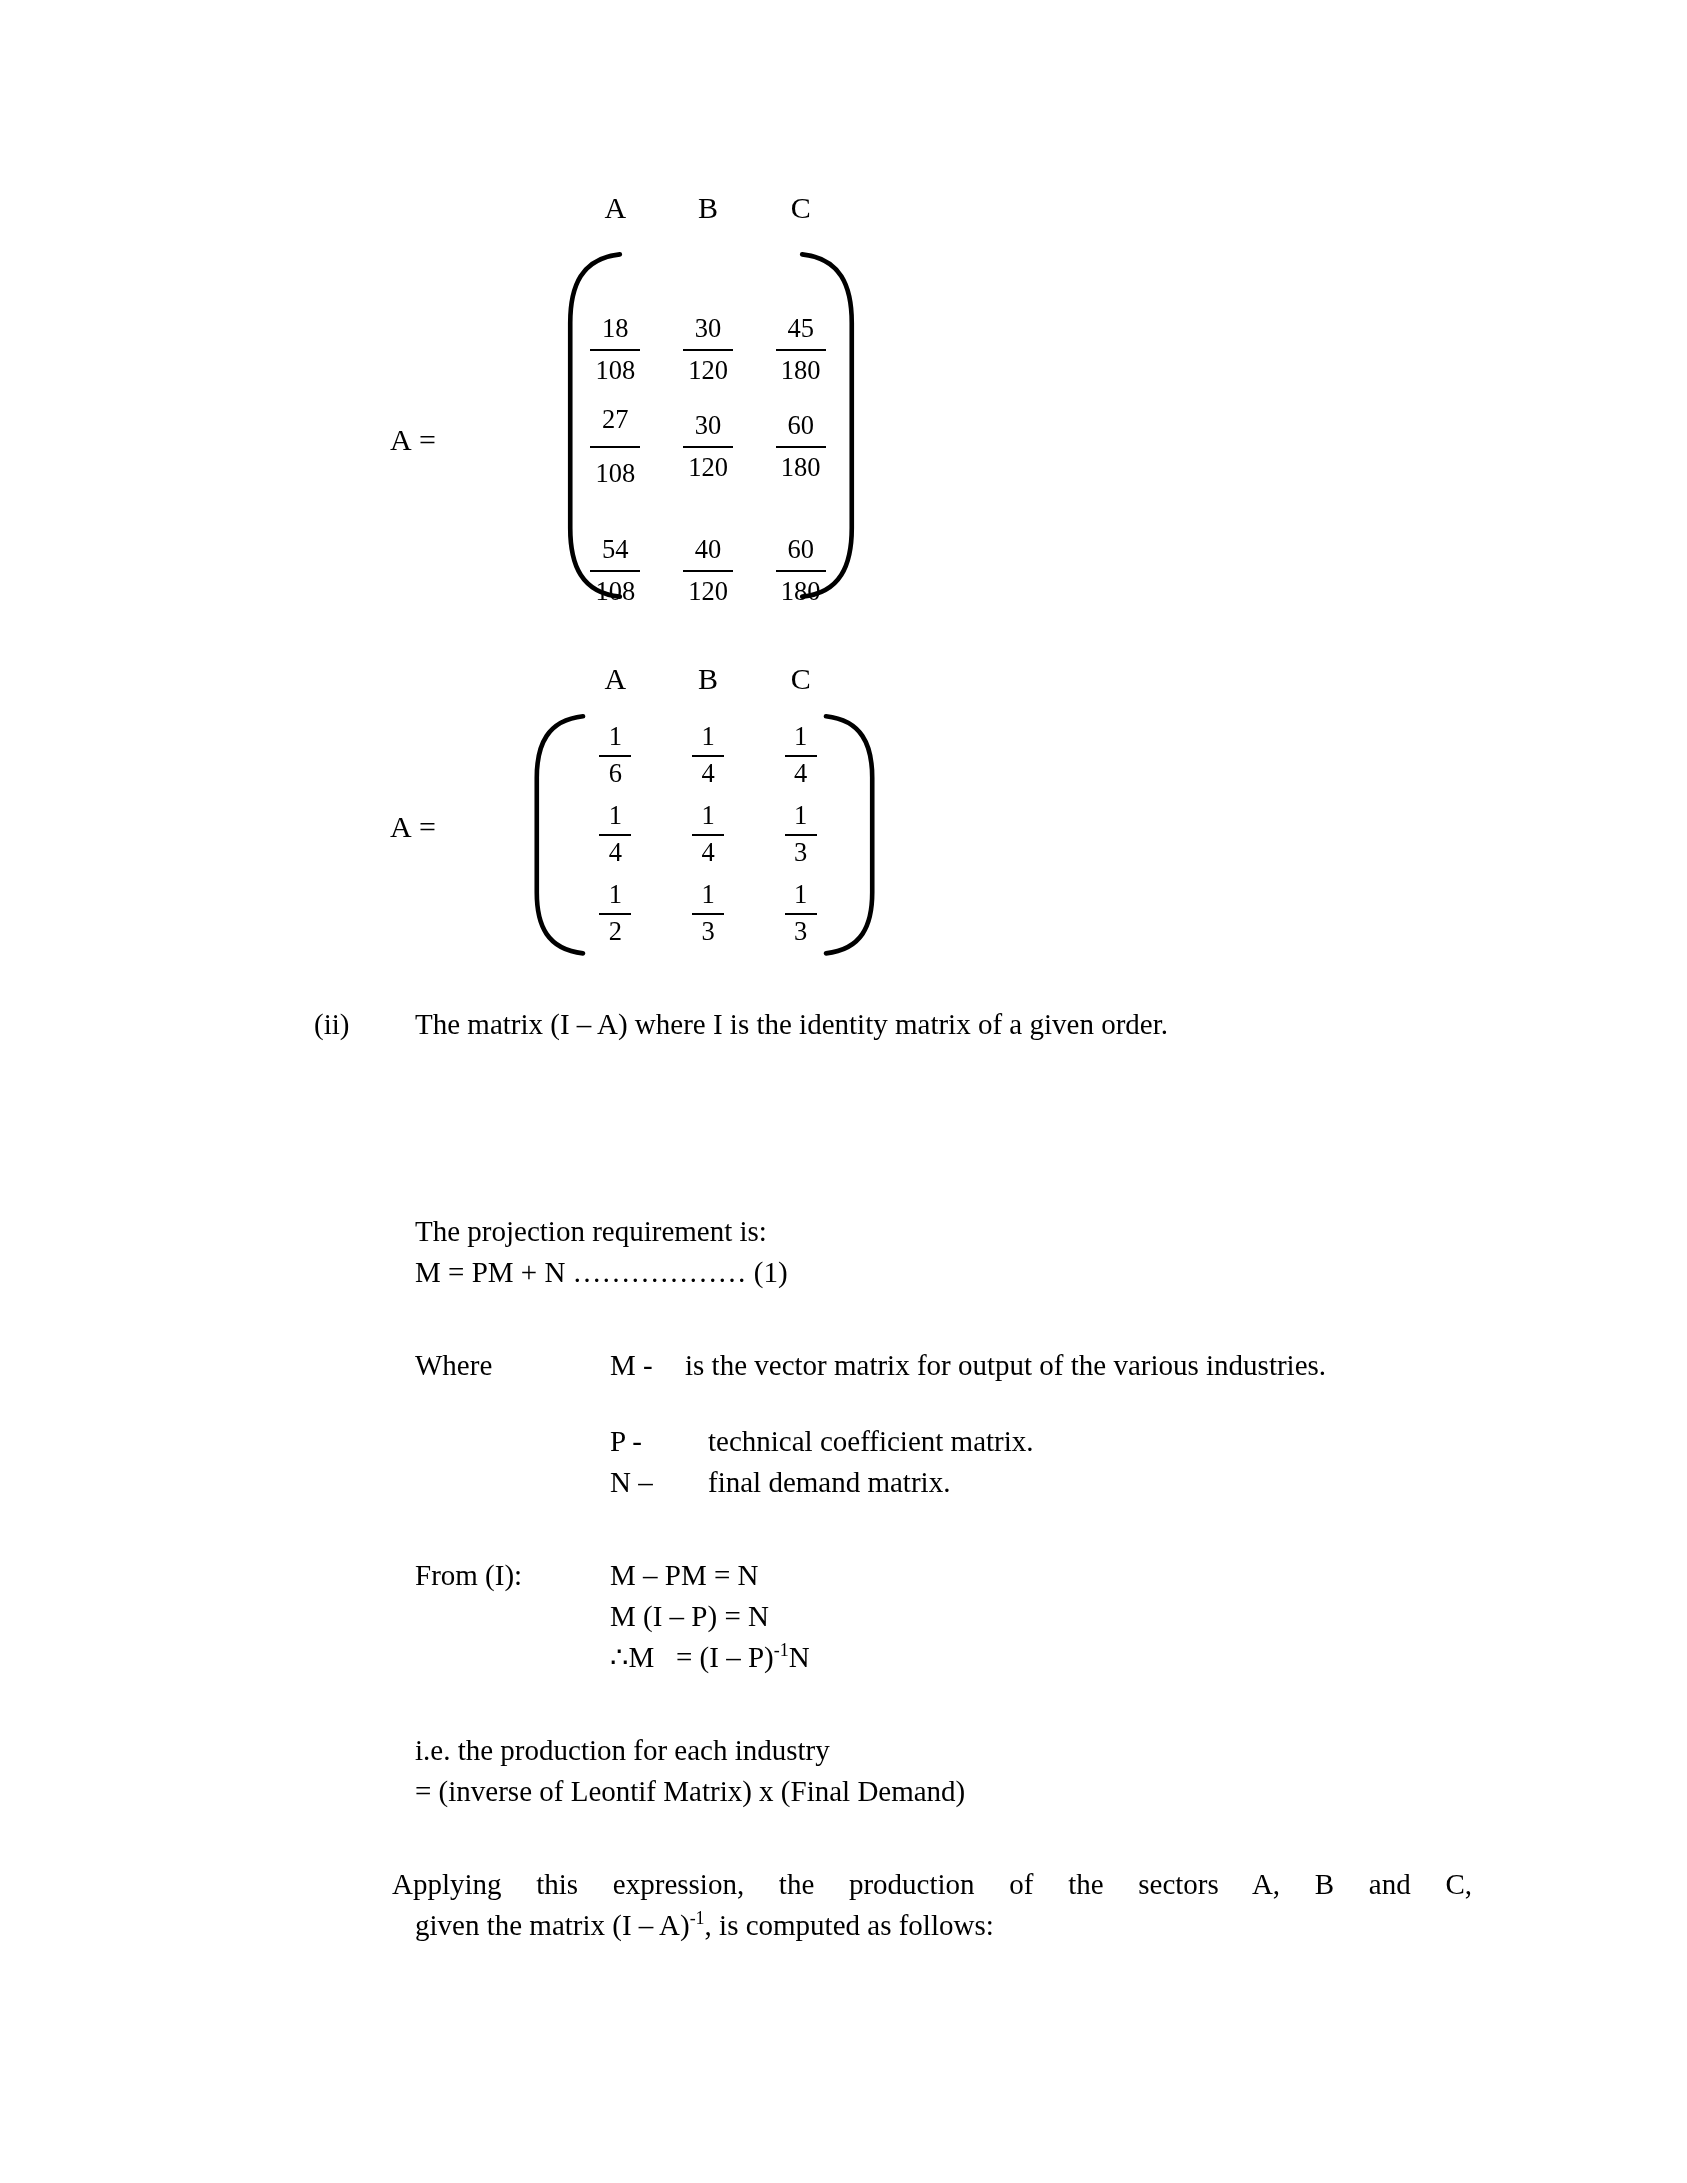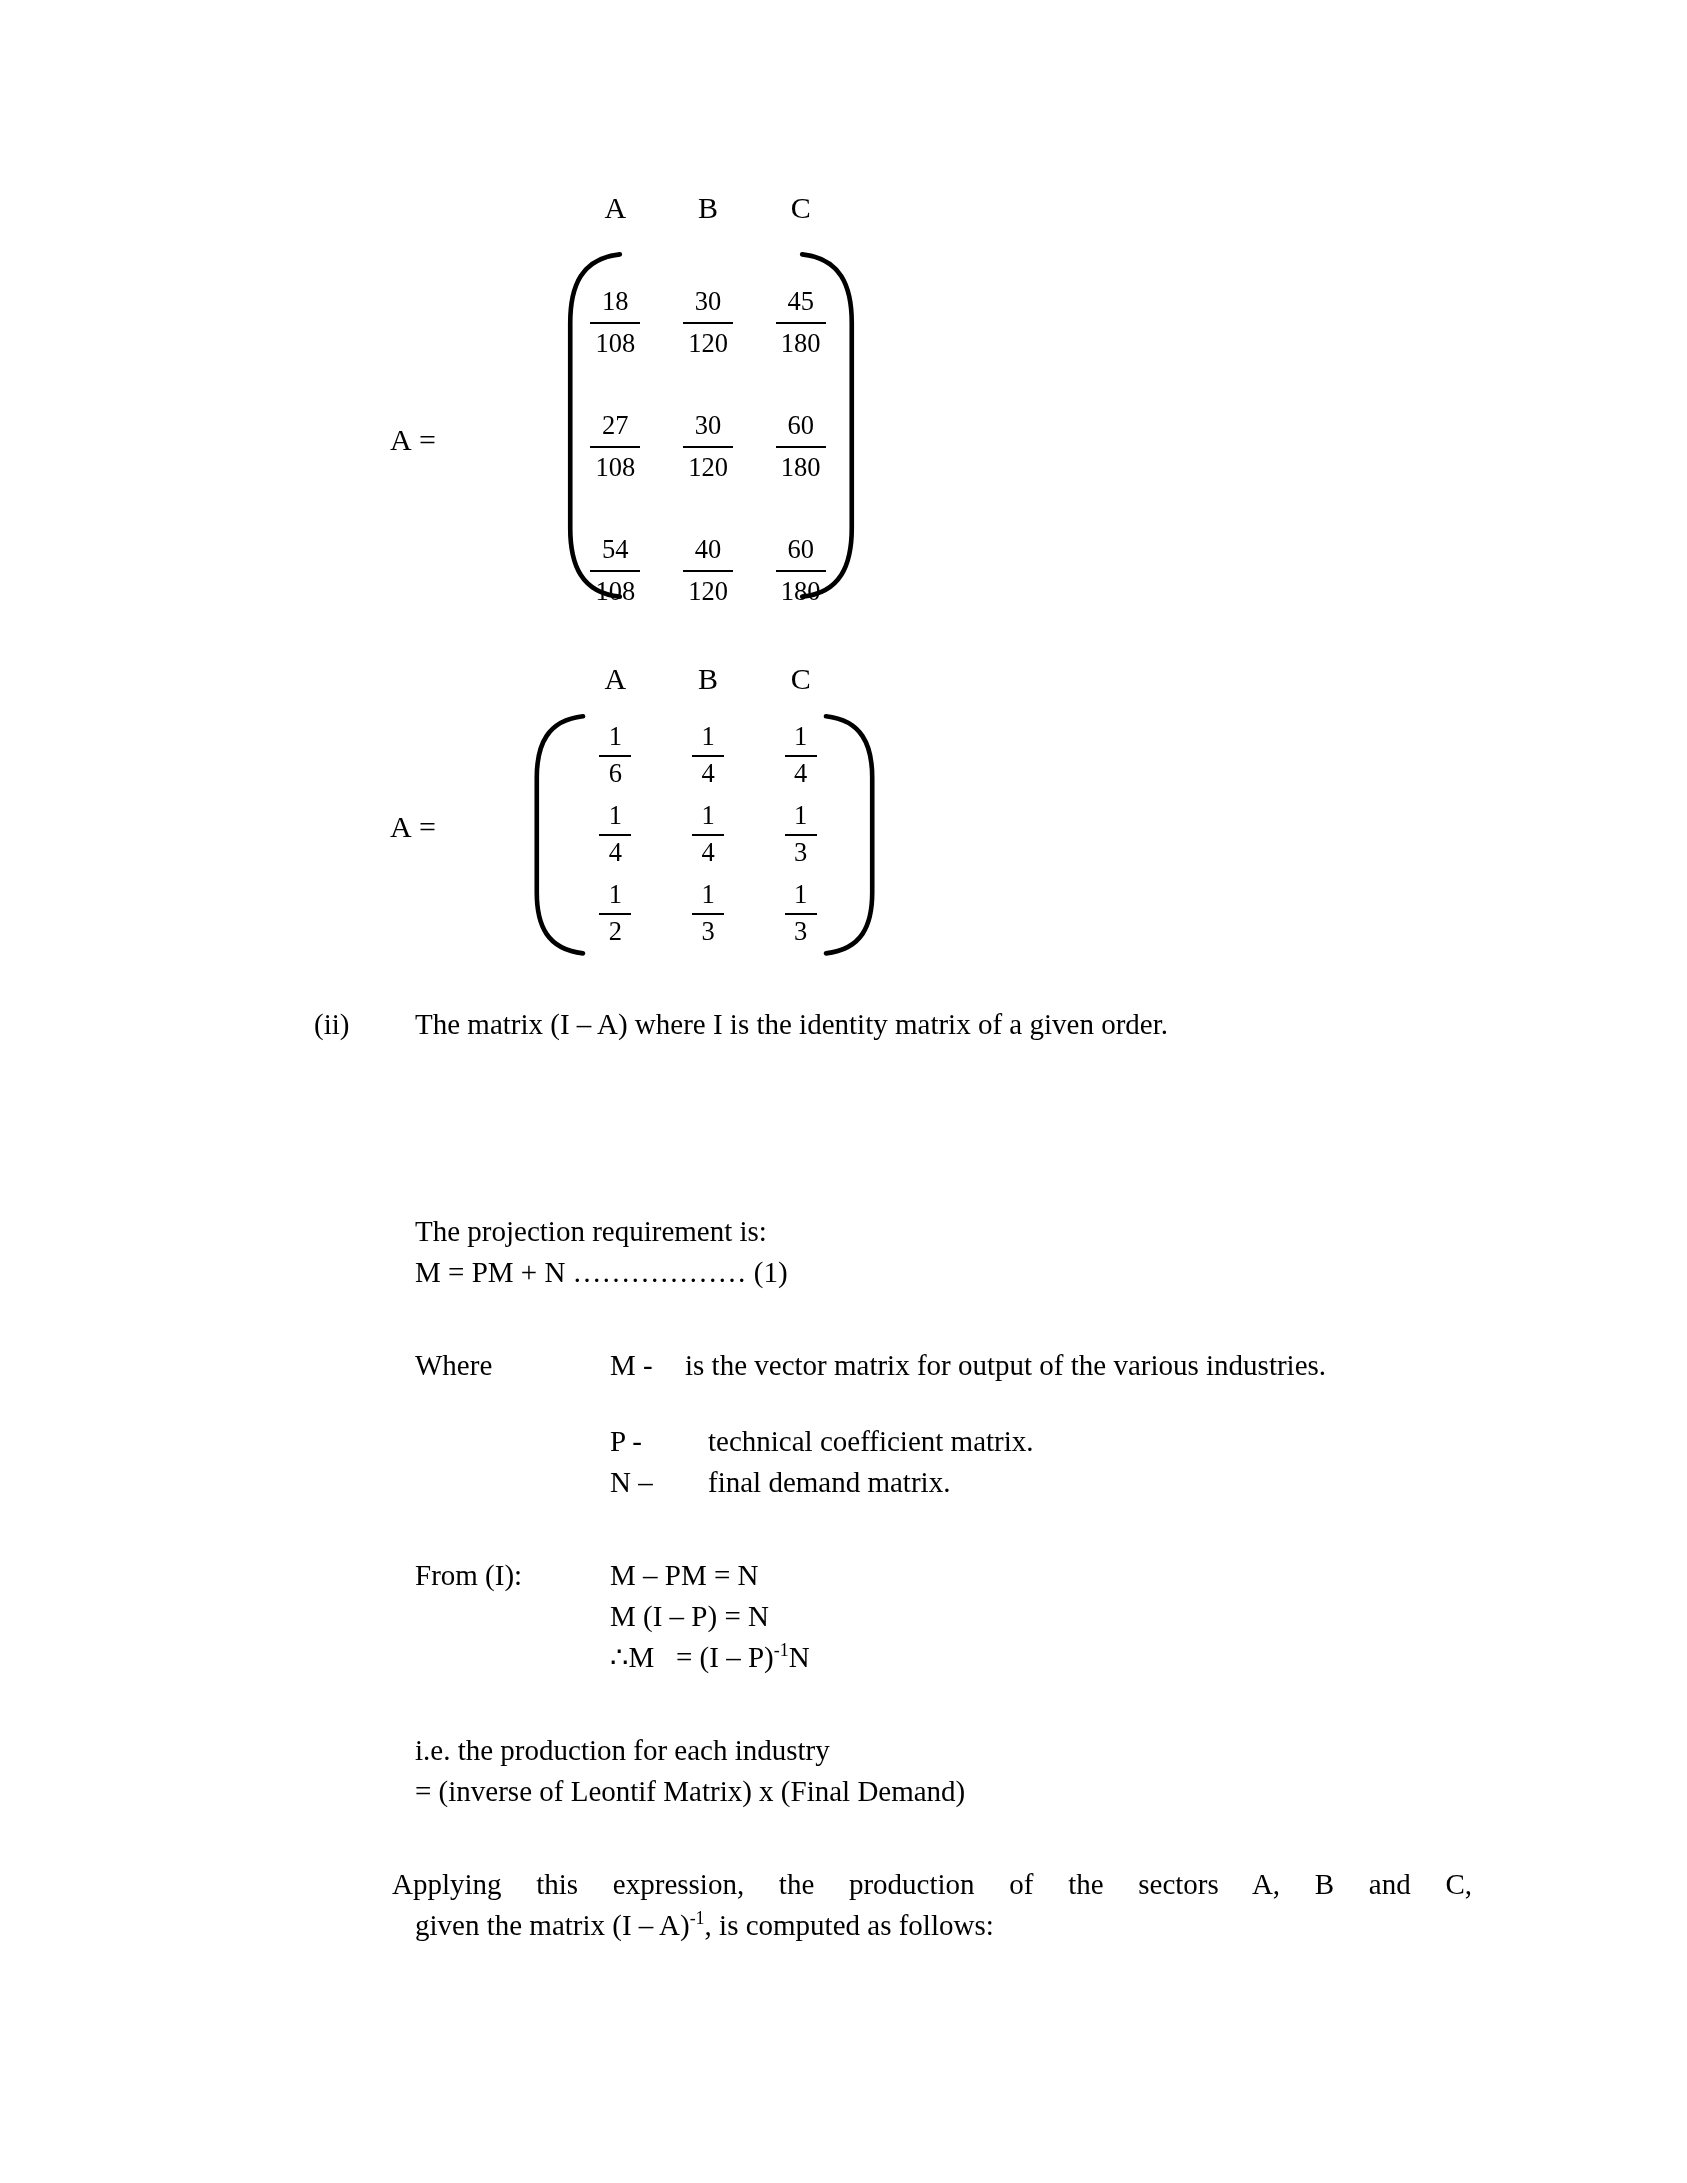--- a/index.html
+++ b/index.html
@@ -113,40 +113,40 @@
 
     <div class="bracket-wrap" style="left:559px; top:250px; width:304px; height:351px;">
       <svg class="bracket-svg" width="304" height="351" viewBox="0 0 460 530">
         <path d="M 92 6 C 34 12 17 54 17 110 L 17 420 C 17 476 34 518 92 524" fill="none" stroke="#000" stroke-width="7" stroke-linecap="round"></path>
         <path d="M 368 6 C 426 12 443 54 443 110 L 443 420 C 443 476 426 518 368 524" fill="none" stroke="#000" stroke-width="7" stroke-linecap="round"></path>
       </svg>
     </div>
 
     <div class="matrix-grid" style="left:569px; top:261px; width:278px;">
 
+      <div class="matrix-row" style="height:124px;align-items:flex-end;">
+        <div class="matrix-cell" style="width:93px;">
+          <div class="frac-num">18</div>
+          <div class="frac-bar" style="width:50px; margin:6px 0 6px 0;"></div>
+          <div class="frac-den">108</div>
+        </div>
+        <div class="matrix-cell" style="width:93px;">
+          <div class="frac-num">30</div>
+          <div class="frac-bar" style="width:50px; margin:6px 0 6px 0;"></div>
+          <div class="frac-den">120</div>
+        </div>
+        <div class="matrix-cell" style="width:93px;">
+          <div class="frac-num">45</div>
+          <div class="frac-bar" style="width:50px; margin:6px 0 6px 0;"></div>
+          <div class="frac-den">180</div>
+        </div>
+      </div>
+
       <div class="matrix-row" style="height:124px;">
-        <div class="matrix-cell" style="width:93px;">
-          <div class="frac-num">18</div>
-          <div class="frac-bar" style="width:50px; margin:6px 0 6px 0;"></div>
-          <div class="frac-den">108</div>
-        </div>
-        <div class="matrix-cell" style="width:93px;">
-          <div class="frac-num">30</div>
-          <div class="frac-bar" style="width:50px; margin:6px 0 6px 0;"></div>
-          <div class="frac-den">120</div>
-        </div>
-        <div class="matrix-cell" style="width:93px;">
-          <div class="frac-num">45</div>
-          <div class="frac-bar" style="width:50px; margin:6px 0 6px 0;"></div>
-          <div class="frac-den">180</div>
-        </div>
-      </div>
-
-      <div class="matrix-row" style="height:124px;">
-        <div class="matrix-cell" style="width:93px;">
+        <div class="matrix-cell" style="width:93px;gap:6px;">
           <div class="frac-num">27</div>
           <div class="frac-bar" style="width:50px; margin:6px 0 6px 0;"></div>
           <div class="frac-den">108</div>
         </div>
         <div class="matrix-cell" style="width:93px;">
           <div class="frac-num">30</div>
           <div class="frac-bar" style="width:50px; margin:6px 0 6px 0;"></div>
           <div class="frac-den">120</div>
         </div>
         <div class="matrix-cell" style="width:93px;">

